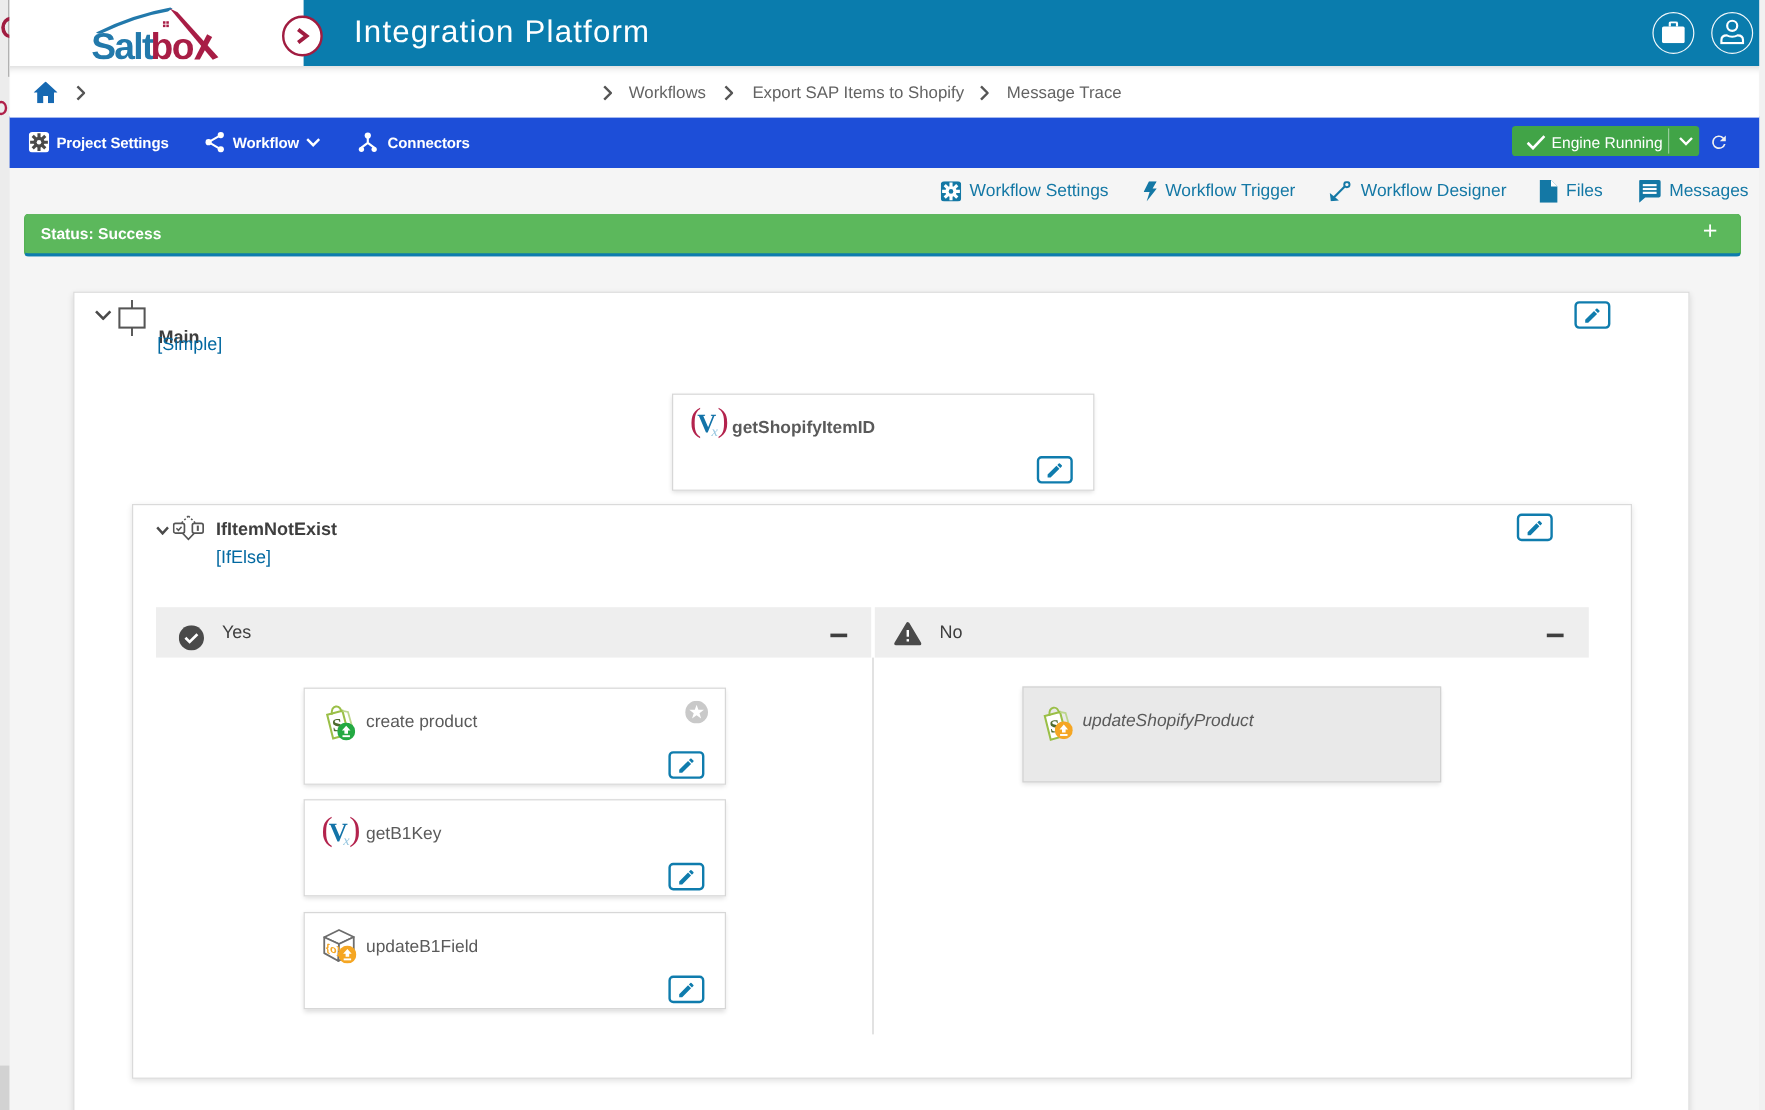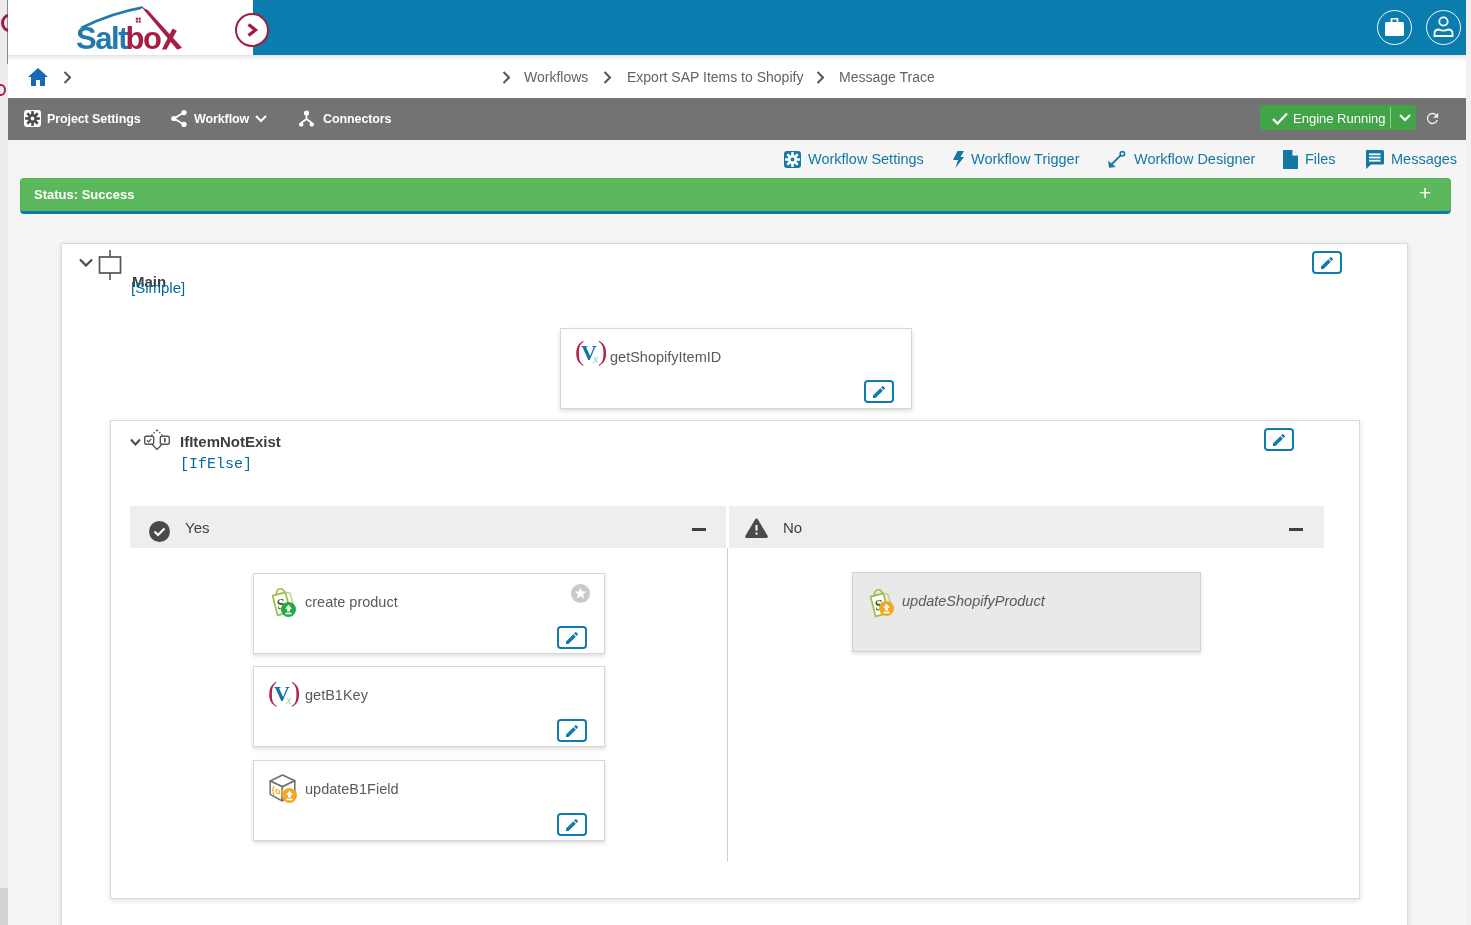--- a/index.html
+++ b/index.html
@@ -15,21 +15,21 @@
   #hdr{left:8px;top:0;width:1458px;height:55px;background:#fff;}
   #hdr .blue{position:absolute;left:245px;top:0;width:1213px;height:55px;background:#0a7cad;}
   #hdr .circ{position:absolute;left:227px;top:13px;width:30px;height:30px;background:#fff;border:2px solid #a01c40;border-radius:50%;z-index:3;}
   #hdr .circ svg{position:absolute;left:9px;top:7px;}
   #hdr .title{position:absolute;left:287px;top:11px;font-size:26px;color:#fff;letter-spacing:1px;}
   .hicon{position:absolute;top:10px;width:35px;height:35px;border:1px solid rgba(255,255,255,.95);border-radius:50%;box-sizing:border-box;}
   
   #crumbs{left:8px;top:55px;width:1458px;height:42px;background:#fff;border-top:1px solid #e4e4e4;box-shadow:inset 0 5px 5px -4px rgba(0,0,0,.14);z-index:2;}
   #crumbs .t{position:absolute;top:13px;font-size:14px;color:#636363;white-space:nowrap;}
   
-  #tbar{left:8px;top:97px;width:1458px;height:43px;background:#737373;z-index:1;}
+  #tbar{left:8px;top:97px;width:1458px;height:43px;background:#1d4ed8;z-index:1;}
   #tbar .it{position:absolute;top:0;height:43px;display:flex;align-items:center;color:#fff;font-size:12.5px;font-weight:bold;letter-spacing:-.1px;}
   
   #engine{position:absolute;left:1252px;top:8px;width:156px;height:25px;background:#41a447;border-radius:3px;color:#fff;}
   #engine .txt{position:absolute;left:33px;top:6px;font-size:13px;}
   #engine .sepl{position:absolute;left:130px;top:2px;width:1px;height:21px;background:rgba(255,255,255,.45);}
   
   .sub{position:absolute;top:140px;height:38px;display:flex;align-items:center;color:#1478a5;font-size:14.5px;}
   .sub svg{margin-right:7px;}
   
   #status{left:20px;top:178px;width:1429px;height:32px;background:#5cb85c;border:1px solid #55b155;border-bottom:3px solid #0d7cad;border-radius:4px;}
@@ -80,20 +80,21 @@
     <rect x="65.8" y="17.7" width="2.1" height="2.1" fill="#a81d45"></rect>
     <rect x="68.6" y="17.7" width="2.1" height="2.1" fill="#a81d45"></rect>
     <rect x="65.8" y="20.5" width="2.1" height="2.1" fill="#a81d45"></rect>
     <rect x="68.6" y="20.5" width="2.1" height="2.1" fill="#a81d45"></rect>
   </svg>
   <div class="circ">
       <svg width="13" height="16" viewBox="0 0 13 16">
         <path d="M2.5 2.5 L9.5 8 L2.5 13.5" stroke="#a01c40" stroke-width="3.2" fill="none"></path>
       </svg>
     </div>
+  <div class="title">Integration Platform</div>
 
   <div class="hicon" style="left:1369px;">
     <svg width="19" height="18" viewBox="0 0 19 18" style="position:absolute;left:7px;top:7px;">
       <rect x="0" y="4" width="19" height="14" rx="1.5" fill="#fff"></rect>
       <path d="M6.5 4 V1.5 A1 1 0 0 1 7.5 .5 H11.5 A1 1 0 0 1 12.5 1.5 V4" stroke="#fff" stroke-width="1.8" fill="none"></path>
     </svg>
   </div>
 
   <div class="hicon" style="left:1418px;">
     <svg width="21" height="21" viewBox="0 0 21 21" style="position:absolute;left:6px;top:5px;">
@@ -251,21 +252,21 @@
     </svg>
   </div>
 
 <div class="card abs" style="left:560px;top:328px;">
   <div class="vicon" style="left:14px;top:9px;">
       <span class="par" style="left:0;">(</span>
       <span class="V">V</span>
       <span class="x">x</span>
       <span class="par" style="left:23px;">)</span>
     </div>
-  <div class="lbl" style="left:49px;">getShopifyItemID</div>
+  <div class="lbl" style="left:49px;font-weight:bold;">getShopifyItemID</div>
   <div class="editbtn" style="left:303px;top:51px;">
       <svg width="16" height="16" viewBox="0 0 24 24">
         <path d="M3 17.25V21h3.75L17.81 9.94l-3.75-3.75L3 17.25zM20.71 7.04a1 1 0 0 0 0-1.41l-2.34-2.34a1 1 0 0 0-1.41 0l-1.83 1.83 3.75 3.75 1.83-1.83z" fill="#0f7cad"></path>
       </svg>
     </div>
 </div>
 
 <div id="ifbox" class="box"></div>
 <svg class="abs" style="left:130px;top:438px;" width="11" height="8" viewBox="0 0 11 8">
     <path d="M1 1.5 L5.5 6.5 L10 1.5" stroke="#4a4a4a" stroke-width="2" fill="none"></path>
@@ -273,21 +274,21 @@
 <svg class="abs" style="left:144px;top:429px;" width="26" height="25" viewBox="0 0 26 25">
   <path d="M13 1 L22.5 10.5" stroke="#555" stroke-width="1.3" fill="none" stroke-dasharray="1.6 1.6"></path>
   <path d="M13 1 L3.5 10.5" stroke="#555" stroke-width="1.3" fill="none" stroke-dasharray="1.6 1.6"></path>
   <path d="M3.5 10.5 L13 20.5 L22.5 10.5" stroke="#555" stroke-width="1.3" fill="none"></path>
   <rect x="0.7" y="7.2" width="9" height="8" rx="1.5" fill="#fff" stroke="#555" stroke-width="1.4"></rect>
   <path d="M3 11.2 l1.7 1.7 l2.6-3" stroke="#555" stroke-width="1.3" fill="none"></path>
   <rect x="16.3" y="7.2" width="9" height="8" rx="1.5" fill="#fff" stroke="#555" stroke-width="1.4"></rect>
   <rect x="20" y="9" width="1.7" height="4.4" fill="#555"></rect>
 </svg>
 <div class="grptitle abs" style="left:180px;top:433px;">IfItemNotExist</div>
-<div class="grpsub abs" style="left:180px;top:456px;font-family:Liberation Mono, monospace;">[IfElse]</div>
+<div class="grpsub abs" style="left:180px;top:456px;">[IfElse]</div>
 <div class="editbtn abs" style="left:1264px;top:428px;">
     <svg width="16" height="16" viewBox="0 0 24 24">
       <path d="M3 17.25V21h3.75L17.81 9.94l-3.75-3.75L3 17.25zM20.71 7.04a1 1 0 0 0 0-1.41l-2.34-2.34a1 1 0 0 0-1.41 0l-1.83 1.83 3.75 3.75 1.83-1.83z" fill="#0f7cad"></path>
     </svg>
   </div>
 
 <div class="colbar abs" style="left:130px;width:596px;"></div>
 <div class="colbar abs" style="left:729px;width:595px;"></div>
 <svg class="abs" style="left:149px;top:521px;" width="21" height="21" viewBox="0 0 21 21">
     <circle cx="10.5" cy="10.5" r="10.5" fill="#4a4a4a"></circle>

